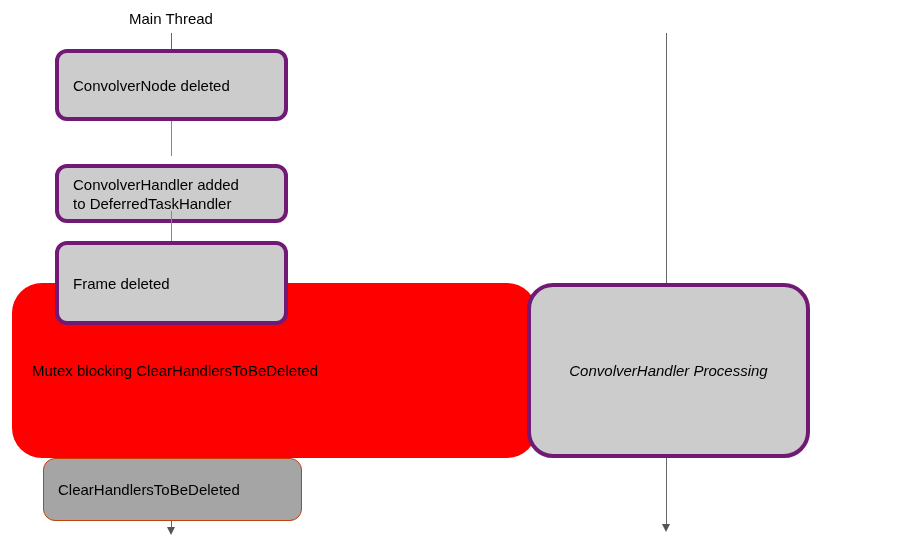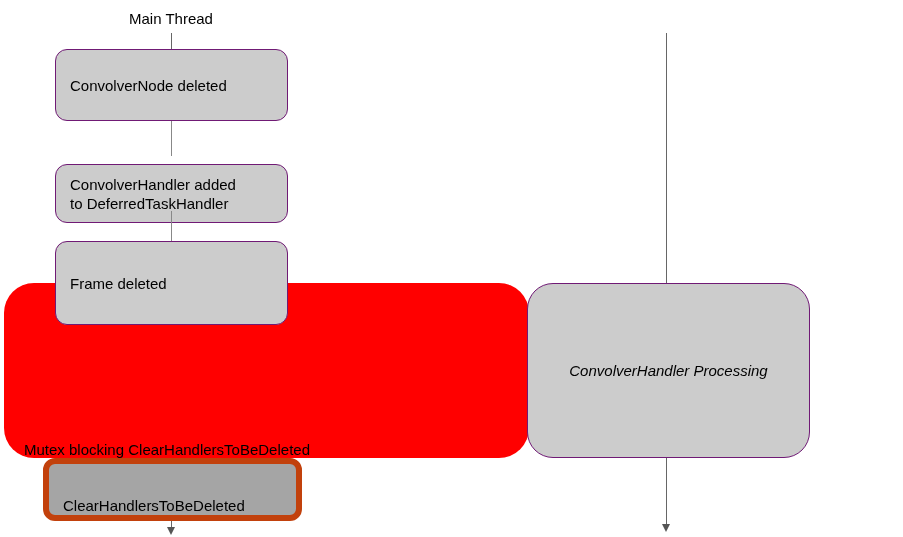--- a/index.html
+++ b/index.html
@@ -53,26 +53,25 @@
     line-height: 19px;
     color: #000000;
   }
   .node .node-label {
     padding-left: 14px;
     padding-right: 10px;
     white-space: pre-line;
   }
   .node-light {
     background: #cccccc;
-    border: 1px solid #701a75;
+    border: 4px solid #701a75;
   }
   .node-mid {
     background: #a5a5a5;
-    border: 6px solid #c2410c;
-    align-items: flex-end;
+    border: 1px solid #c2410c;
   }
   .node-block {
     position: absolute;
     box-sizing: border-box;
     display: flex;
     align-items: center;
     border-radius: 30px;
     background: #ff0000;
     font-size: 15px;
     color: #000000;
@@ -105,21 +104,21 @@
 
   <div class="connector" style="left:171px; top:121px; height:35px;"></div>
 
   <div class="node node-light" style="left:55px; top:164px; width:233px; height:59px;">
     <span class="node-label">ConvolverHandler added
 to DeferredTaskHandler</span>
   </div>
 
   <div class="connector" style="left:171px; top:211px; height:31px;"></div>
 
-  <div class="node-block" style="left:4px; top:283px; width:525px; height:175px;align-items:flex-end;">
+  <div class="node-block" style="left:12px; top:283px; width:525px; height:175px;">
     <span class="node-label">Mutex blocking ClearHandlersToBeDeleted</span>
   </div>
 
   <div class="node node-light" style="left:55px; top:241px; width:233px; height:84px;">
     <span class="node-label">Frame deleted</span>
   </div>
 
   <div class="node node-light node-proc" style="left:527px; top:283px; width:283px; height:175px;">
     <span class="node-label">ConvolverHandler Processing</span>
   </div>

